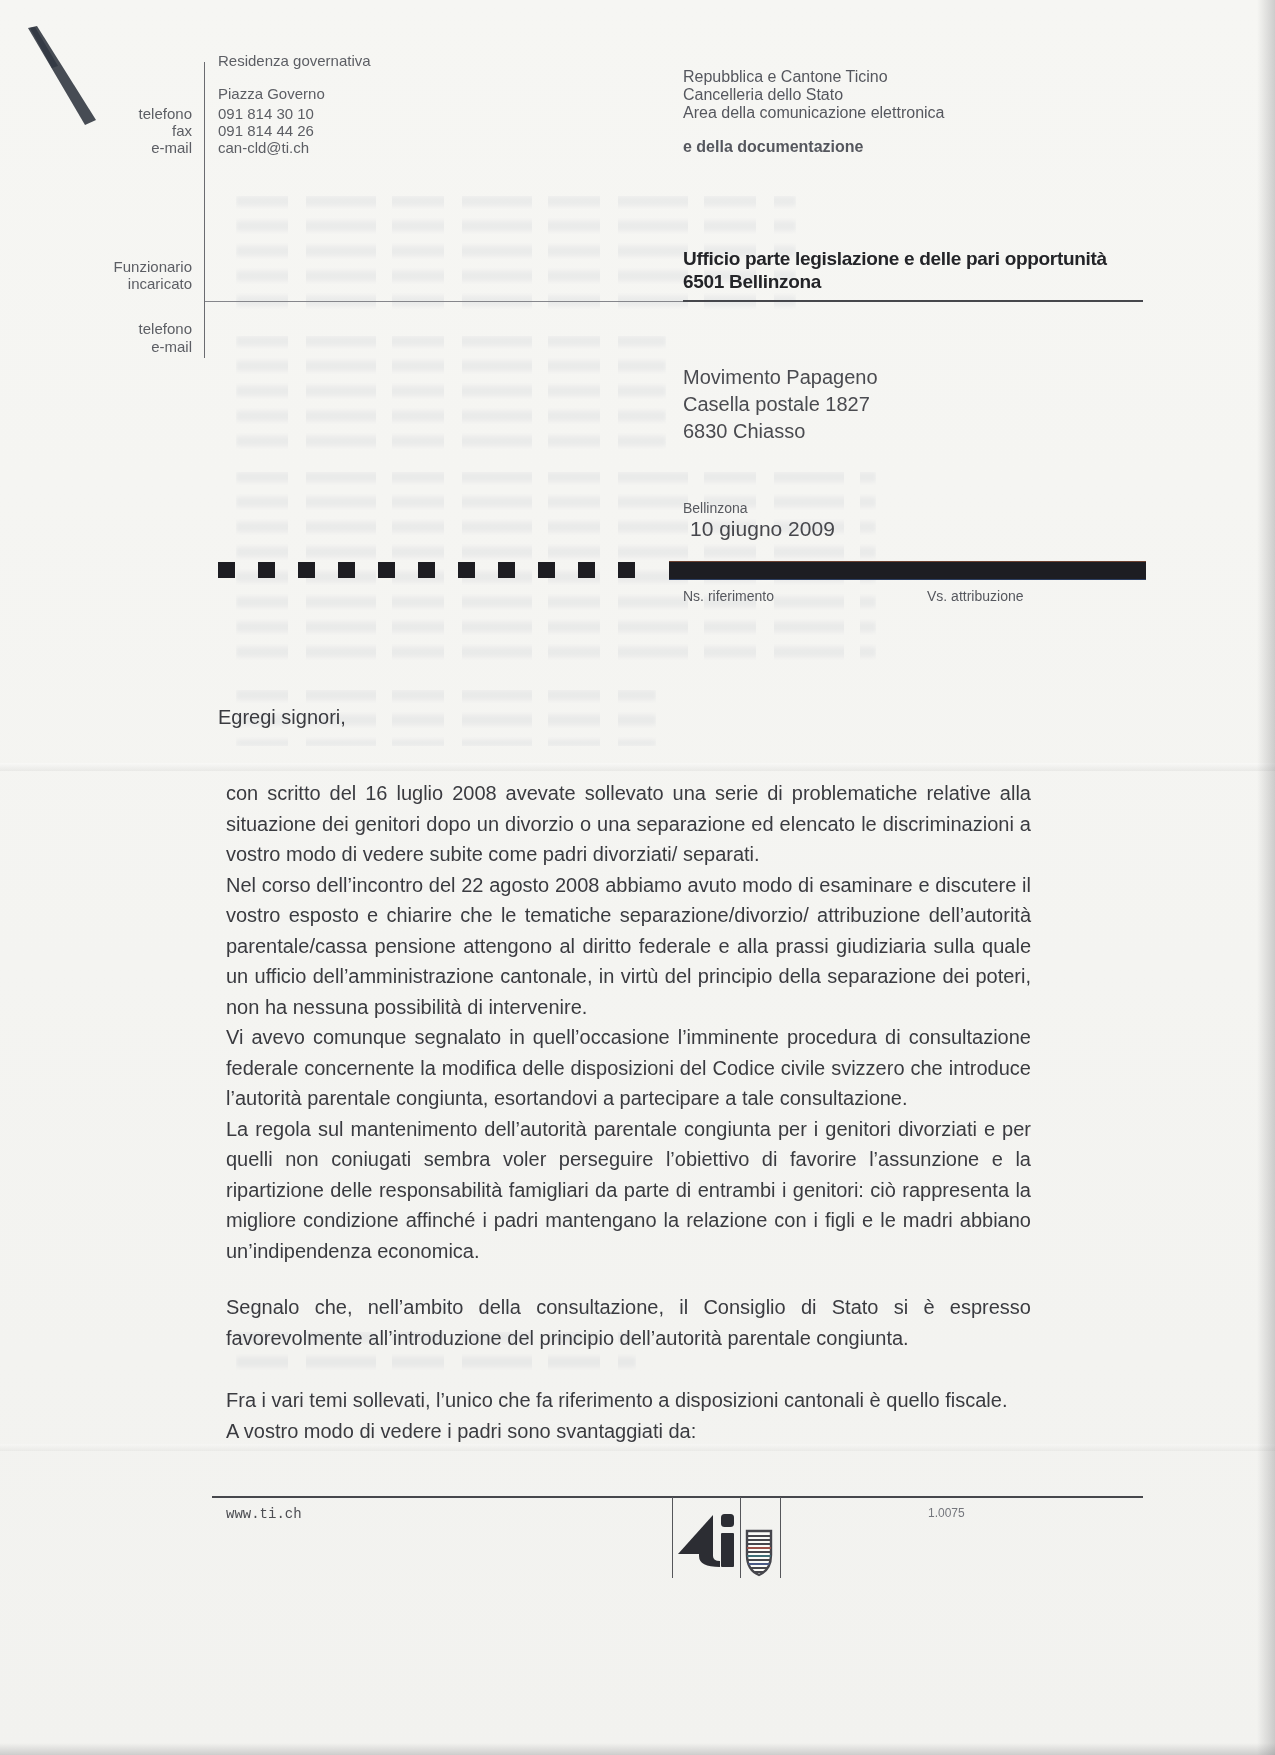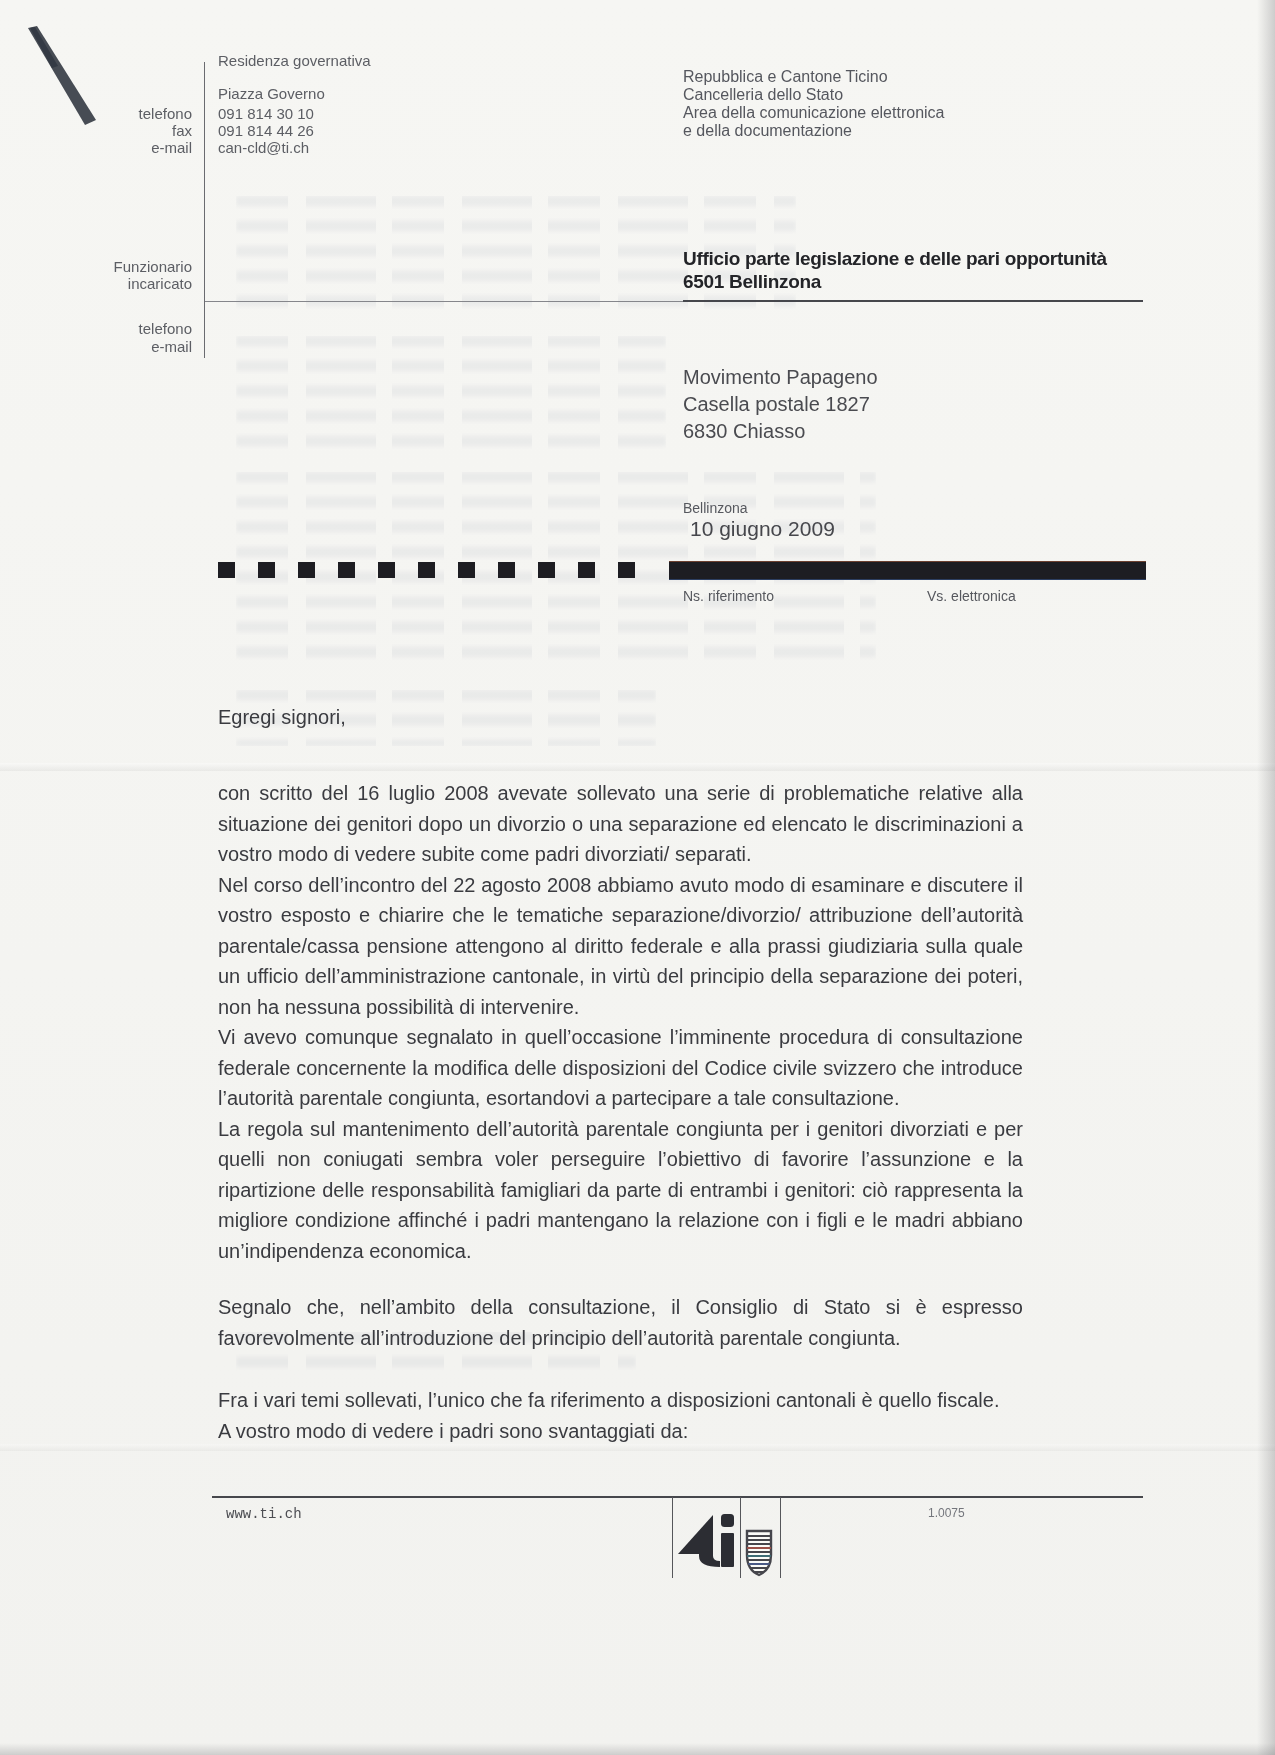--- a/index.html
+++ b/index.html
@@ -24,21 +24,21 @@
   .date-txt { font-size:21px; color:#46474c; }
   
   .squares { display:flex; gap:23px; }
   .sq { width:17px; height:16px; background:#1d1d22; }
   .blackbar {
     background:#1d1d22;
     border-top:1px solid rgba(175,95,60,.55);
     border-bottom:1px solid rgba(60,95,160,.5);
   }
   
-  .body-block { width:805px; }
+  .body-block { width:805px;margin-left:8px; }
   .body-block p {
     margin:0; text-align:justify;
     font-size:20px; line-height:30.5px; color:#3a3b40;
   }
   .salutation { font-size:20px; color:#3a3b40; }
   
   .footer-small { font-size:14px; color:#4c4d52; }
   .doc-code { font-size:12px; color:#74767c; }
   .vline-f { width:1px; background:#55565a; }
   
@@ -92,21 +92,21 @@
 
   <div class="abs hdr-gray" style="left:218px;top:52px;text-align:right;">Residenza governativa</div>
   <div class="abs hdr-gray" style="left:218px;top:85px;">Piazza Governo</div>
   <div class="abs hdr-gray" style="left:218px;top:105px;">091 814 30 10</div>
   <div class="abs hdr-gray" style="left:218px;top:122px;">091 814 44 26</div>
   <div class="abs hdr-gray" style="left:218px;top:139px;">can-cld@ti.ch</div>
 
   <div class="abs hdr-right-org" style="left:683px;top:68px;">Repubblica e Cantone Ticino</div>
   <div class="abs hdr-right-org" style="left:683px;top:86px;">Cancelleria dello Stato</div>
   <div class="abs hdr-right-org" style="left:683px;top:104px;text-align:right;">Area della comunicazione elettronica</div>
-  <div class="abs hdr-right-org" style="left:683px;top:122px;">e della documentazione</div>
+  <div class="abs hdr-right-org" style="left:683px;top:138px;font-weight:bold;">e della documentazione</div>
 
   <div class="abs office-title" style="left:683px;top:248px;width:470px;">Ufficio parte legislazione e delle pari opportunità</div>
   <div class="abs office-title" style="left:683px;top:271px;">6501 Bellinzona</div>
 
   <div class="abs addr" style="left:683px;top:364px;">Movimento Papageno</div>
   <div class="abs addr" style="left:683px;top:391px;">Casella postale 1827</div>
   <div class="abs addr" style="left:683px;top:418px;">6830 Chiasso</div>
 
   <div class="abs small-lbl" style="left:683px;top:500px;">Bellinzona</div>
   <div class="abs date-txt" style="left:690px;top:517px;">10 giugno 2009</div>
@@ -119,21 +119,21 @@
       <span class="sq"></span>
       <span class="sq"></span>
       <span class="sq"></span>
       <span class="sq"></span>
       <span class="sq"></span>
       <span class="sq"></span>
       <span class="sq"></span>
   </div>
   <div class="abs blackbar" style="left:669px;top:561px;width:477px;height:17px;"></div>
   <div class="abs small-lbl" style="left:683px;top:588px;">Ns. riferimento</div>
-  <div class="abs small-lbl" style="left:927px;top:588px;">Vs. elettronica</div>
+  <div class="abs small-lbl" style="left:927px;top:588px;">Vs. attribuzione</div>
 
   <div class="abs salutation" style="left:218px;top:706px;">Egregi signori,</div>
 
   <div class="abs body-block" style="left:218px;top:778px;">
     <p>con scritto del 16 luglio 2008 avevate sollevato una serie di problematiche relative alla situazione dei genitori dopo un divorzio o una separazione ed elencato le discriminazioni a vostro modo di vedere subite come padri divorziati/ separati.</p>
     <p>Nel corso dell’incontro del 22 agosto 2008 abbiamo avuto modo di esaminare e discutere il vostro esposto e chiarire che le tematiche separazione/divorzio/ attribuzione dell’autorità parentale/cassa pensione attengono al diritto federale e alla prassi giudiziaria sulla quale un ufficio dell’amministrazione cantonale, in virtù del principio della separazione dei poteri, non ha nessuna possibilità di intervenire.</p>
   </div>
 
   <div class="abs body-block" style="left:218px;top:1022px;">
     <p>Vi avevo comunque segnalato in quell’occasione l’imminente procedura di consultazione federale concernente la modifica delle disposizioni del Codice civile svizzero che introduce l’autorità parentale congiunta, esortandovi a partecipare a tale consultazione.</p>

